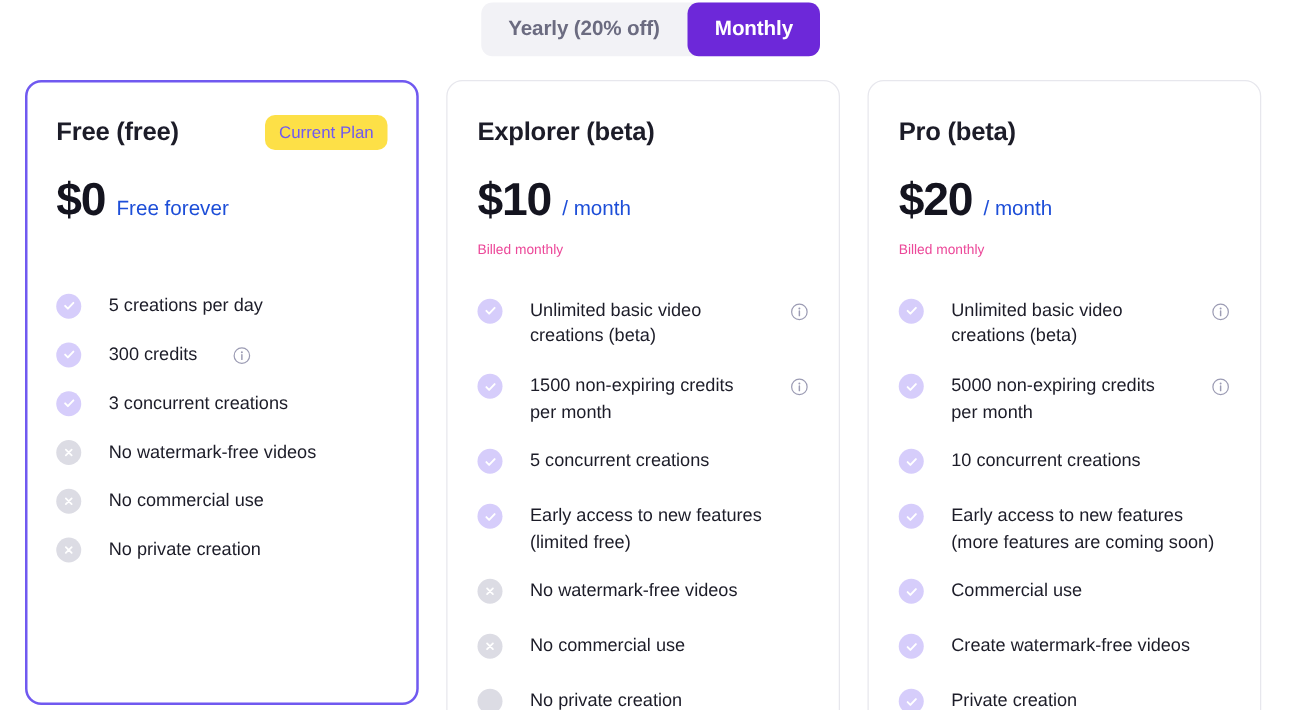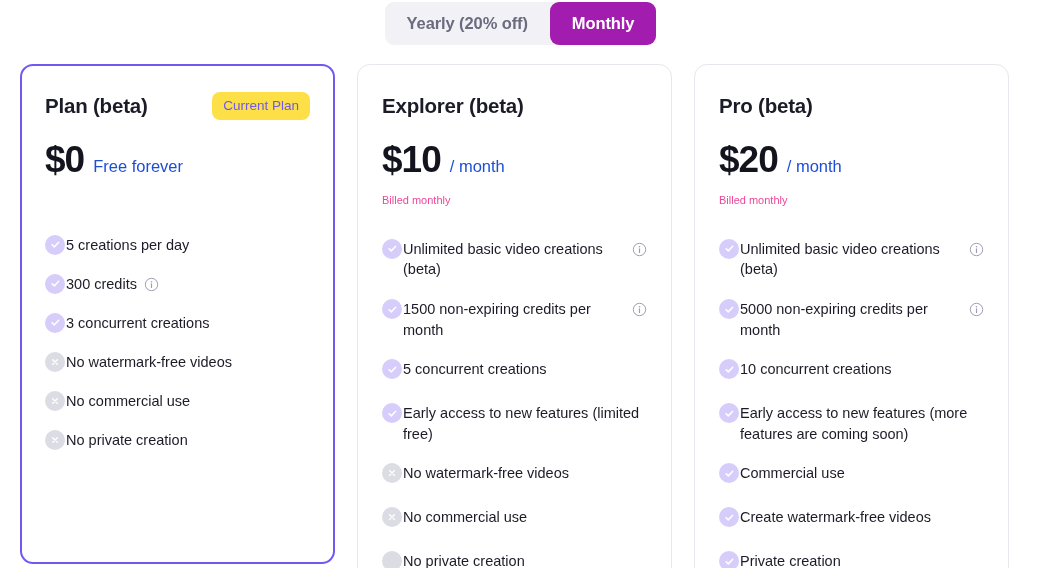--- a/index.html
+++ b/index.html
@@ -44,21 +44,21 @@
     font-weight: bold;
     border-radius: 9px;
     cursor: pointer;
     white-space: nowrap;
     letter-spacing: -0.1px;
   }
 
   .toggle-opt.inactive { color: #6b6b80; }
 
   .toggle-opt.active {
-    background: #a21caf;
+    background: #6d28d9;
     color: #ffffff;
   }
 
   
   .cards {
     display: flex;
     gap: 22px;
     padding: 19px 20px 0 20px;
     align-items: flex-start;
   }
@@ -136,21 +136,21 @@
   .features {
     margin-top: 22px;
     list-style: none;
   }
 
   .features.tight { margin-top: 26px; }
 
   .feature {
     display: flex;
     align-items: flex-start;
-    gap: 1px;
+    gap: 22px;
     margin-bottom: 13px;
     min-height: 26px;
   }
 
   .feature.compact { margin-bottom: 18px; }
 
   .f-icon {
     flex: 0 0 auto;
     width: 20px;
     height: 20px;
@@ -192,21 +192,21 @@
 <div class="toggle-wrap">
   <div class="toggle" id="billing-toggle">
       <div class="toggle-opt inactive">Yearly (20% off)</div>
       <div class="toggle-opt active">Monthly</div>
     </div>
 </div>
 
 <div class="cards" id="cards-row">
     <div class="card highlighted">
       <div class="card-head">
-        <div class="plan-name">Plan (beta)</div>
+        <div class="plan-name">Free (free)</div>
         <div class="badge">Current Plan</div>
       </div>
       <div class="price-row">
         <div class="price">$0</div>
         <div class="price-suffix">Free forever</div>
       </div>
       <div class="billing-note"></div>
       <ul class="features">
         <li class="feature">
           <span class="f-icon yes">

